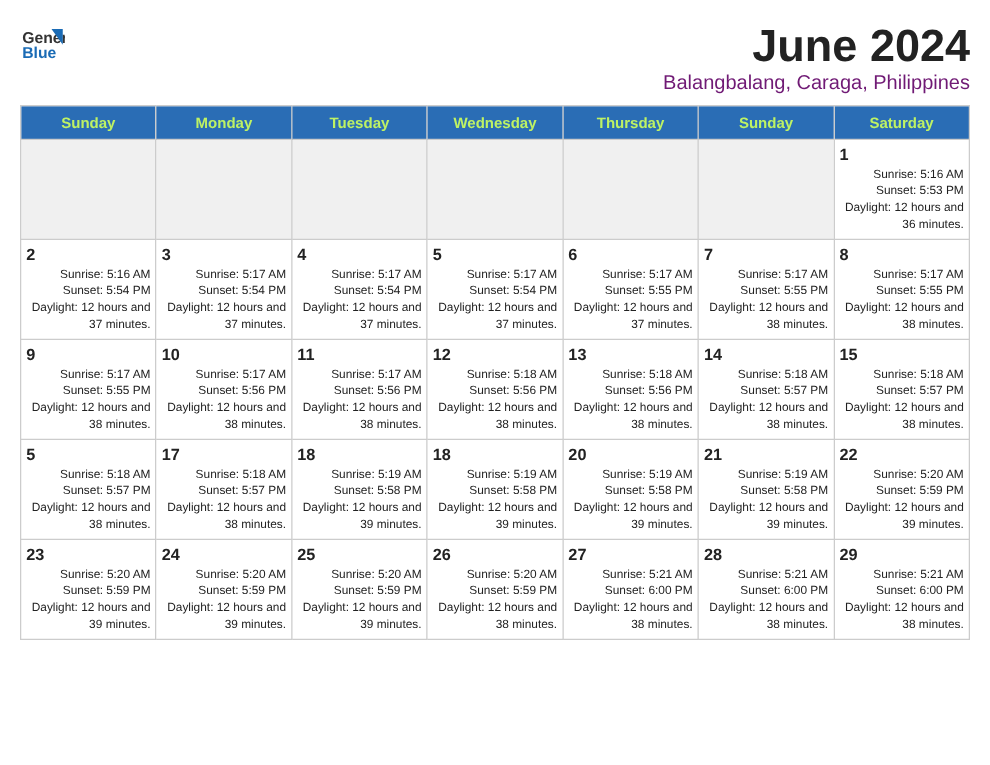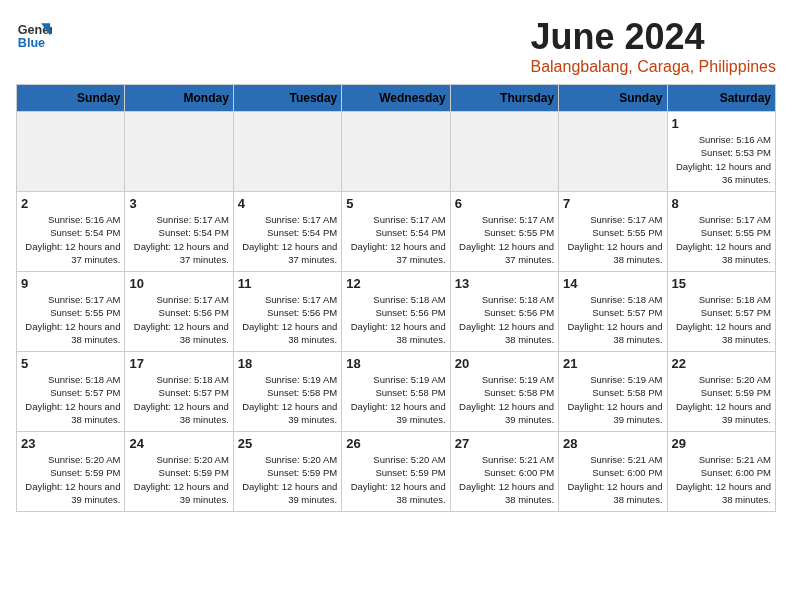--- a/index.html
+++ b/index.html
@@ -19,43 +19,43 @@
     .logo {
       display: flex;
       align-items: center;
       gap: 4px;
     }
     .logo-icon {
       width: 36px;
       height: 36px;
     }
     .title-block {
-      text-align: left;
+      text-align: right;
     }
     .main-title {
       font-size: 36px;
       font-weight: bold;
       color: #222;
     }
     .subtitle {
       font-size: 16px;
-      color: #c2410c;
+      color: #701a75;
     }
     table {
       width: 100%;
       border-collapse: collapse;
       table-layout: fixed;
     }
     thead tr th {
       background-color: #2a6db5;
-      color: #000000;
+      color: #bef264;
       font-size: 12px;
       font-weight: bold;
       padding: 6px 4px;
-      text-align: right;
+      text-align: center;
       border: 1px solid #ccc;
     }
     tbody tr td {
       vertical-align: top;
       border: 1px solid #ccc;
       padding: 4px;
       font-size: 10px;
       color: #222;
       background: #fff;
       height: 80px;

